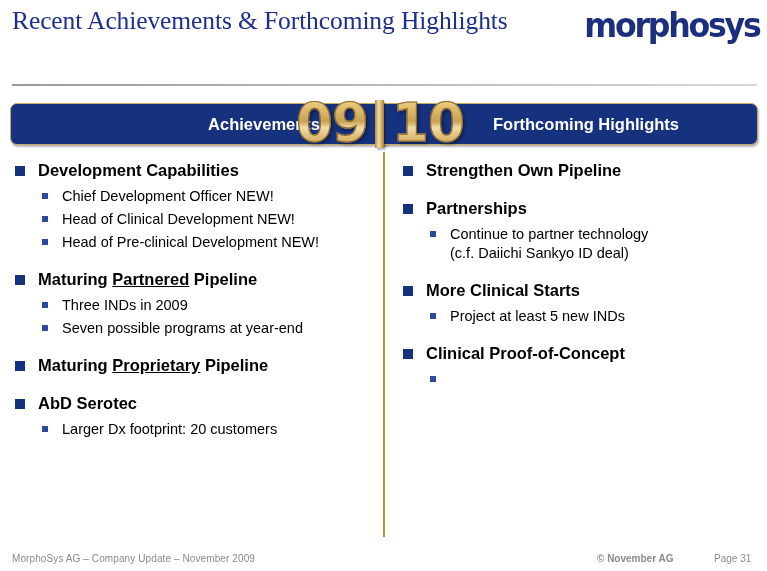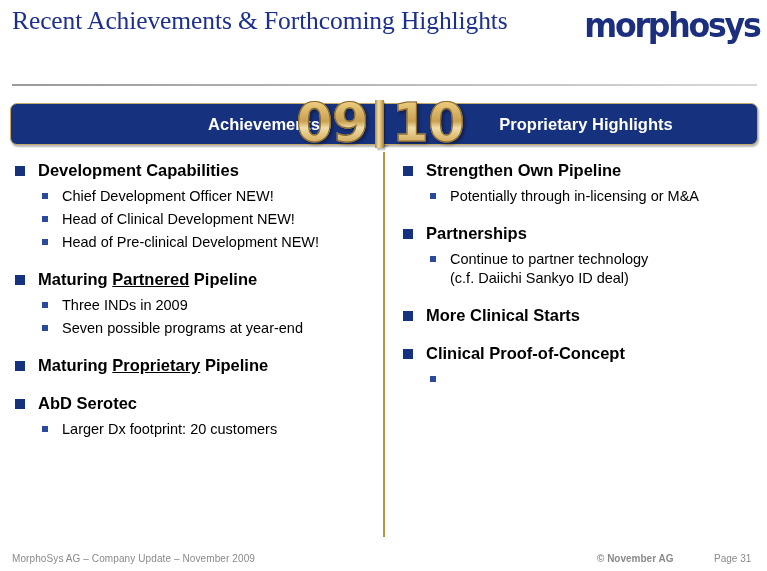--- a/index.html
+++ b/index.html
@@ -232,21 +232,21 @@
   <div id="header">
     <div id="slide-title">Recent Achievements &amp; Forthcoming Highlights</div>
     <div id="logo">morphosys</div>
     <div id="title-rule"></div>
   </div>
 
   <div id="banner-wrap">
     <div class="banner-bar" id="banner-left"></div>
     <div class="banner-bar" id="banner-right"></div>
     <div class="banner-label" id="label-achievements">Achievements</div>
-    <div class="banner-label" id="label-forthcoming">Proprietary Highlights</div>
+    <div class="banner-label" id="label-forthcoming">Forthcoming Highlights</div>
   </div>
   <div class="year-num" id="year-09">09</div>
   <div id="year-sep"></div>
   <div class="year-num" id="year-10">10</div>
 
   <div id="center-divider"></div>
 
   <div class="column" id="col-left">
       <div class="group">
         <div class="l1"><span class="bullet-sq"></span><span>Development Capabilities</span></div>
@@ -264,28 +264,28 @@
       </div>
       <div class="group">
         <div class="l1"><span class="bullet-sq"></span><span>AbD Serotec</span></div>
         <div class="l2"><span class="bullet-sq"></span><span>Larger Dx footprint: 20 customers</span></div>
       </div>
     </div>
 
   <div class="column" id="col-right">
       <div class="group">
         <div class="l1"><span class="bullet-sq"></span><span>Strengthen Own Pipeline</span></div>
-        <div class="l2"><span class="bullet-sq"></span><span>Potentially through in-licensing or M&amp;A</span></div>
       </div>
       <div class="group">
         <div class="l1"><span class="bullet-sq"></span><span>Partnerships</span></div>
         <div class="l2"><span class="bullet-sq"></span><span>Continue to partner technology<br>(c.f. Daiichi Sankyo ID deal)</span></div>
       </div>
       <div class="group">
         <div class="l1"><span class="bullet-sq"></span><span>More Clinical Starts</span></div>
+        <div class="l2"><span class="bullet-sq"></span><span>Project at least 5 new INDs</span></div>
       </div>
       <div class="group">
         <div class="l1"><span class="bullet-sq"></span><span>Clinical Proof-of-Concept</span></div>
         <div class="l2"><span class="bullet-sq"></span></div>
       </div>
     </div>
 
   <div id="footer">
     <div class="footer-text" id="footer-left">MorphoSys AG  –  Company Update  –  November 2009</div>
     <div class="footer-text" id="footer-copy">© November AG</div>

